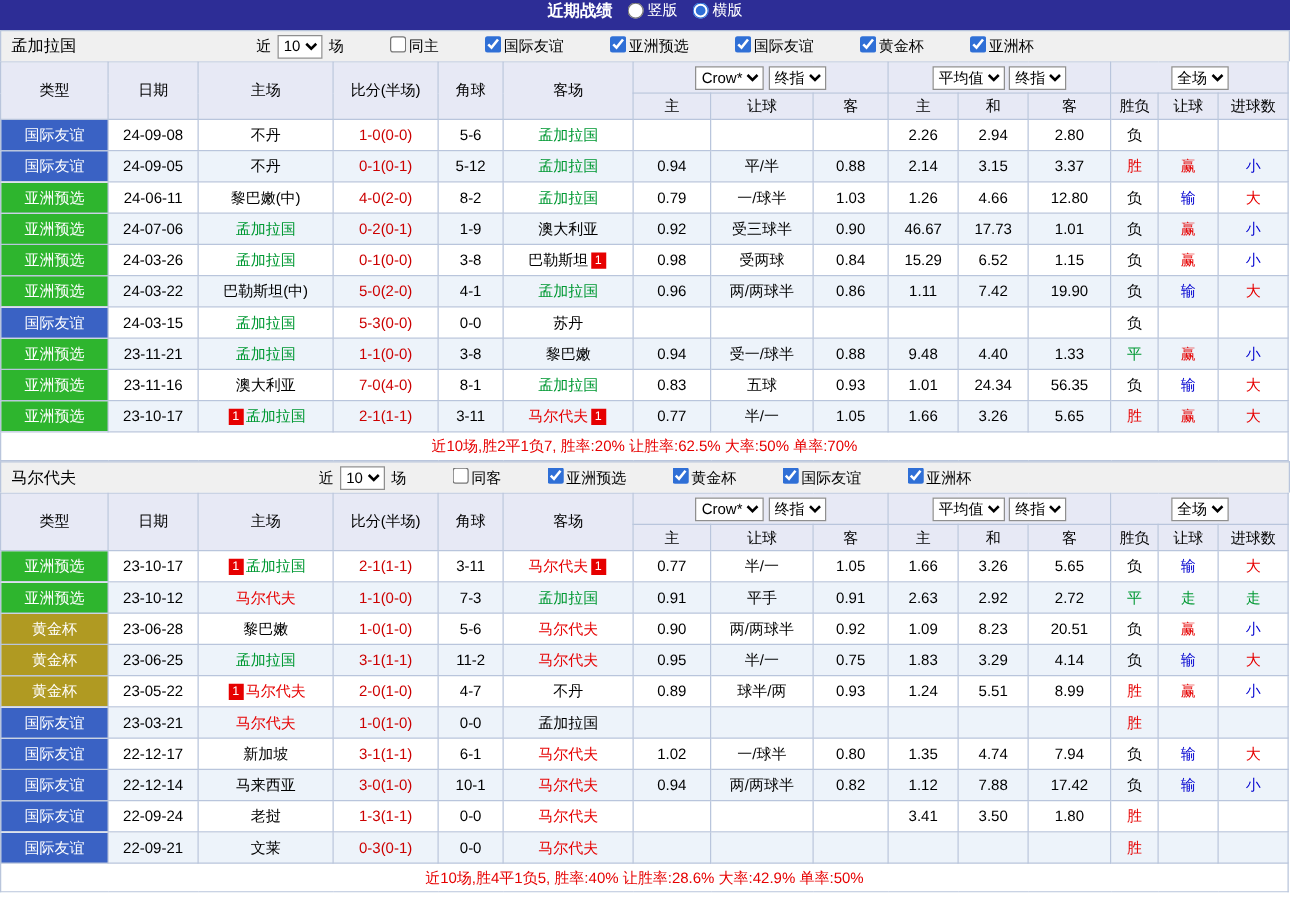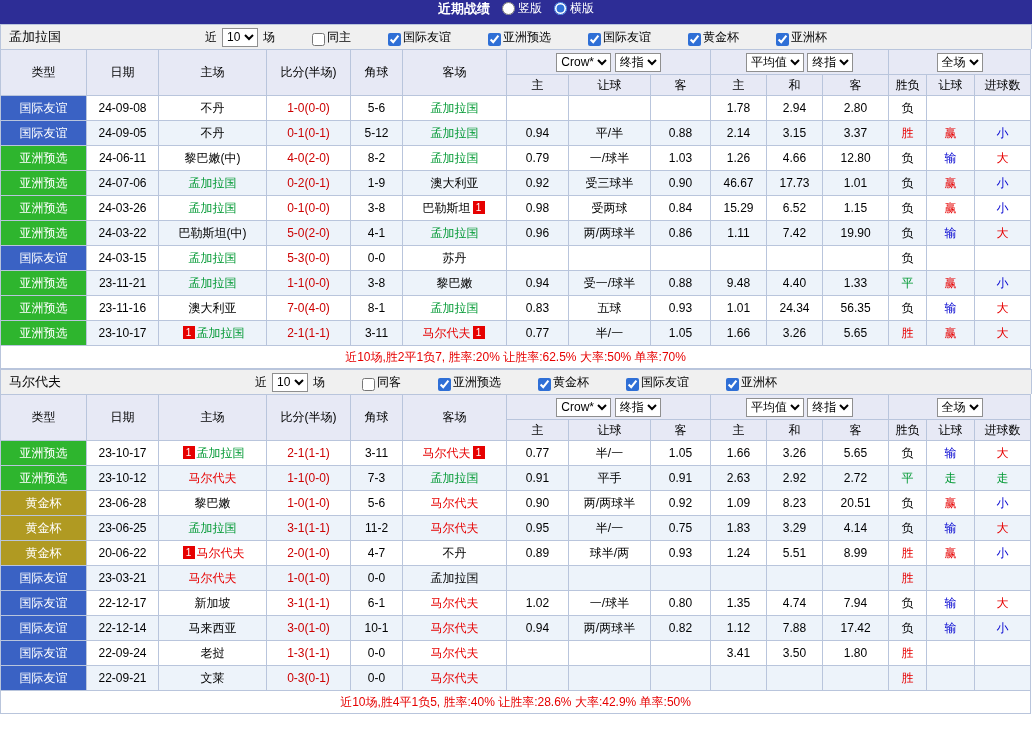--- a/index.html
+++ b/index.html
@@ -16,21 +16,21 @@
   .topbar-title { font-weight:bold; font-size:13px; }
   .topbar label { display:flex; align-items:center; gap:3px; font-size:12px; cursor:pointer; }
   input[type=radio], input[type=checkbox] { accent-color:#2f6fd6; width:13px; height:13px; margin:0; }
   .section-bar {
     height:25px; background:#f0f0f0;
     border:1px solid #b9c5dc; border-bottom:none;
     display:flex; align-items:center; position:relative;
   }
   .team-name { position:absolute; left:8px; font-size:13px; color:#000; }
   .filters { margin:0 auto; display:flex; align-items:center; gap:5px; }
-  .filters label { display:flex; align-items:flex-end; gap:2px; cursor:pointer;padding-left:32px; }
+  .filters label { display:flex; align-items:flex-start; gap:2px; cursor:pointer;padding-left:32px; }
   select { font-size:12px; height:19px; border:1px solid #8f8f8f; background:#fff; }
   table { border-collapse:collapse; width:916px; table-layout:fixed; }
   th, td {
     border:1px solid #b9c5dc; text-align:center; padding:0 2px;
     overflow:hidden; white-space:nowrap; height:25px; font-weight:normal;
   }
   thead th { background:#e7e9f5; }
   tr.hdr th { height:25px; }
   tr.hdr2 th { height:21px; }
   tbody tr:nth-child(even) td { background:#edf3fa; }
@@ -146,21 +146,21 @@
       <tr>
         <td class="type-cell" style="background: rgb(58, 98, 196);">国际友谊</td>
         <td>24-09-08</td>
         <td><span>不丹</span></td>
         <td class="score">1-0(0-0)</td>
         <td>5-6</td>
         <td><span style="color: rgb(0, 153, 51);">孟加拉国</span></td>
         <td></td>
         <td></td>
         <td></td>
-        <td>1.78</td>
+        <td>2.26</td>
         <td>2.94</td>
         <td>2.80</td>
         <td style="color: rgb(0, 0, 0);">负</td>
         <td></td>
         <td></td>
       </tr>
       <tr>
         <td class="type-cell" style="background: rgb(58, 98, 196);">国际友谊</td>
         <td>24-09-05</td>
         <td><span>不丹</span></td>
@@ -465,21 +465,21 @@
         <td>0.75</td>
         <td>1.83</td>
         <td>3.29</td>
         <td>4.14</td>
         <td style="color: rgb(0, 0, 0);">负</td>
         <td style="color: rgb(0, 0, 208);">输</td>
         <td style="color: rgb(230, 0, 0);">大</td>
       </tr>
       <tr>
         <td class="type-cell" style="background: rgb(176, 154, 34);">黄金杯</td>
-        <td>20-06-22</td>
+        <td>23-05-22</td>
         <td><span class="card">1</span><span style="color: rgb(230, 0, 0);">马尔代夫</span></td>
         <td class="score">2-0(1-0)</td>
         <td>4-7</td>
         <td><span>不丹</span></td>
         <td>0.89</td>
         <td>球半/两</td>
         <td>0.93</td>
         <td>1.24</td>
         <td>5.51</td>
         <td>8.99</td>

